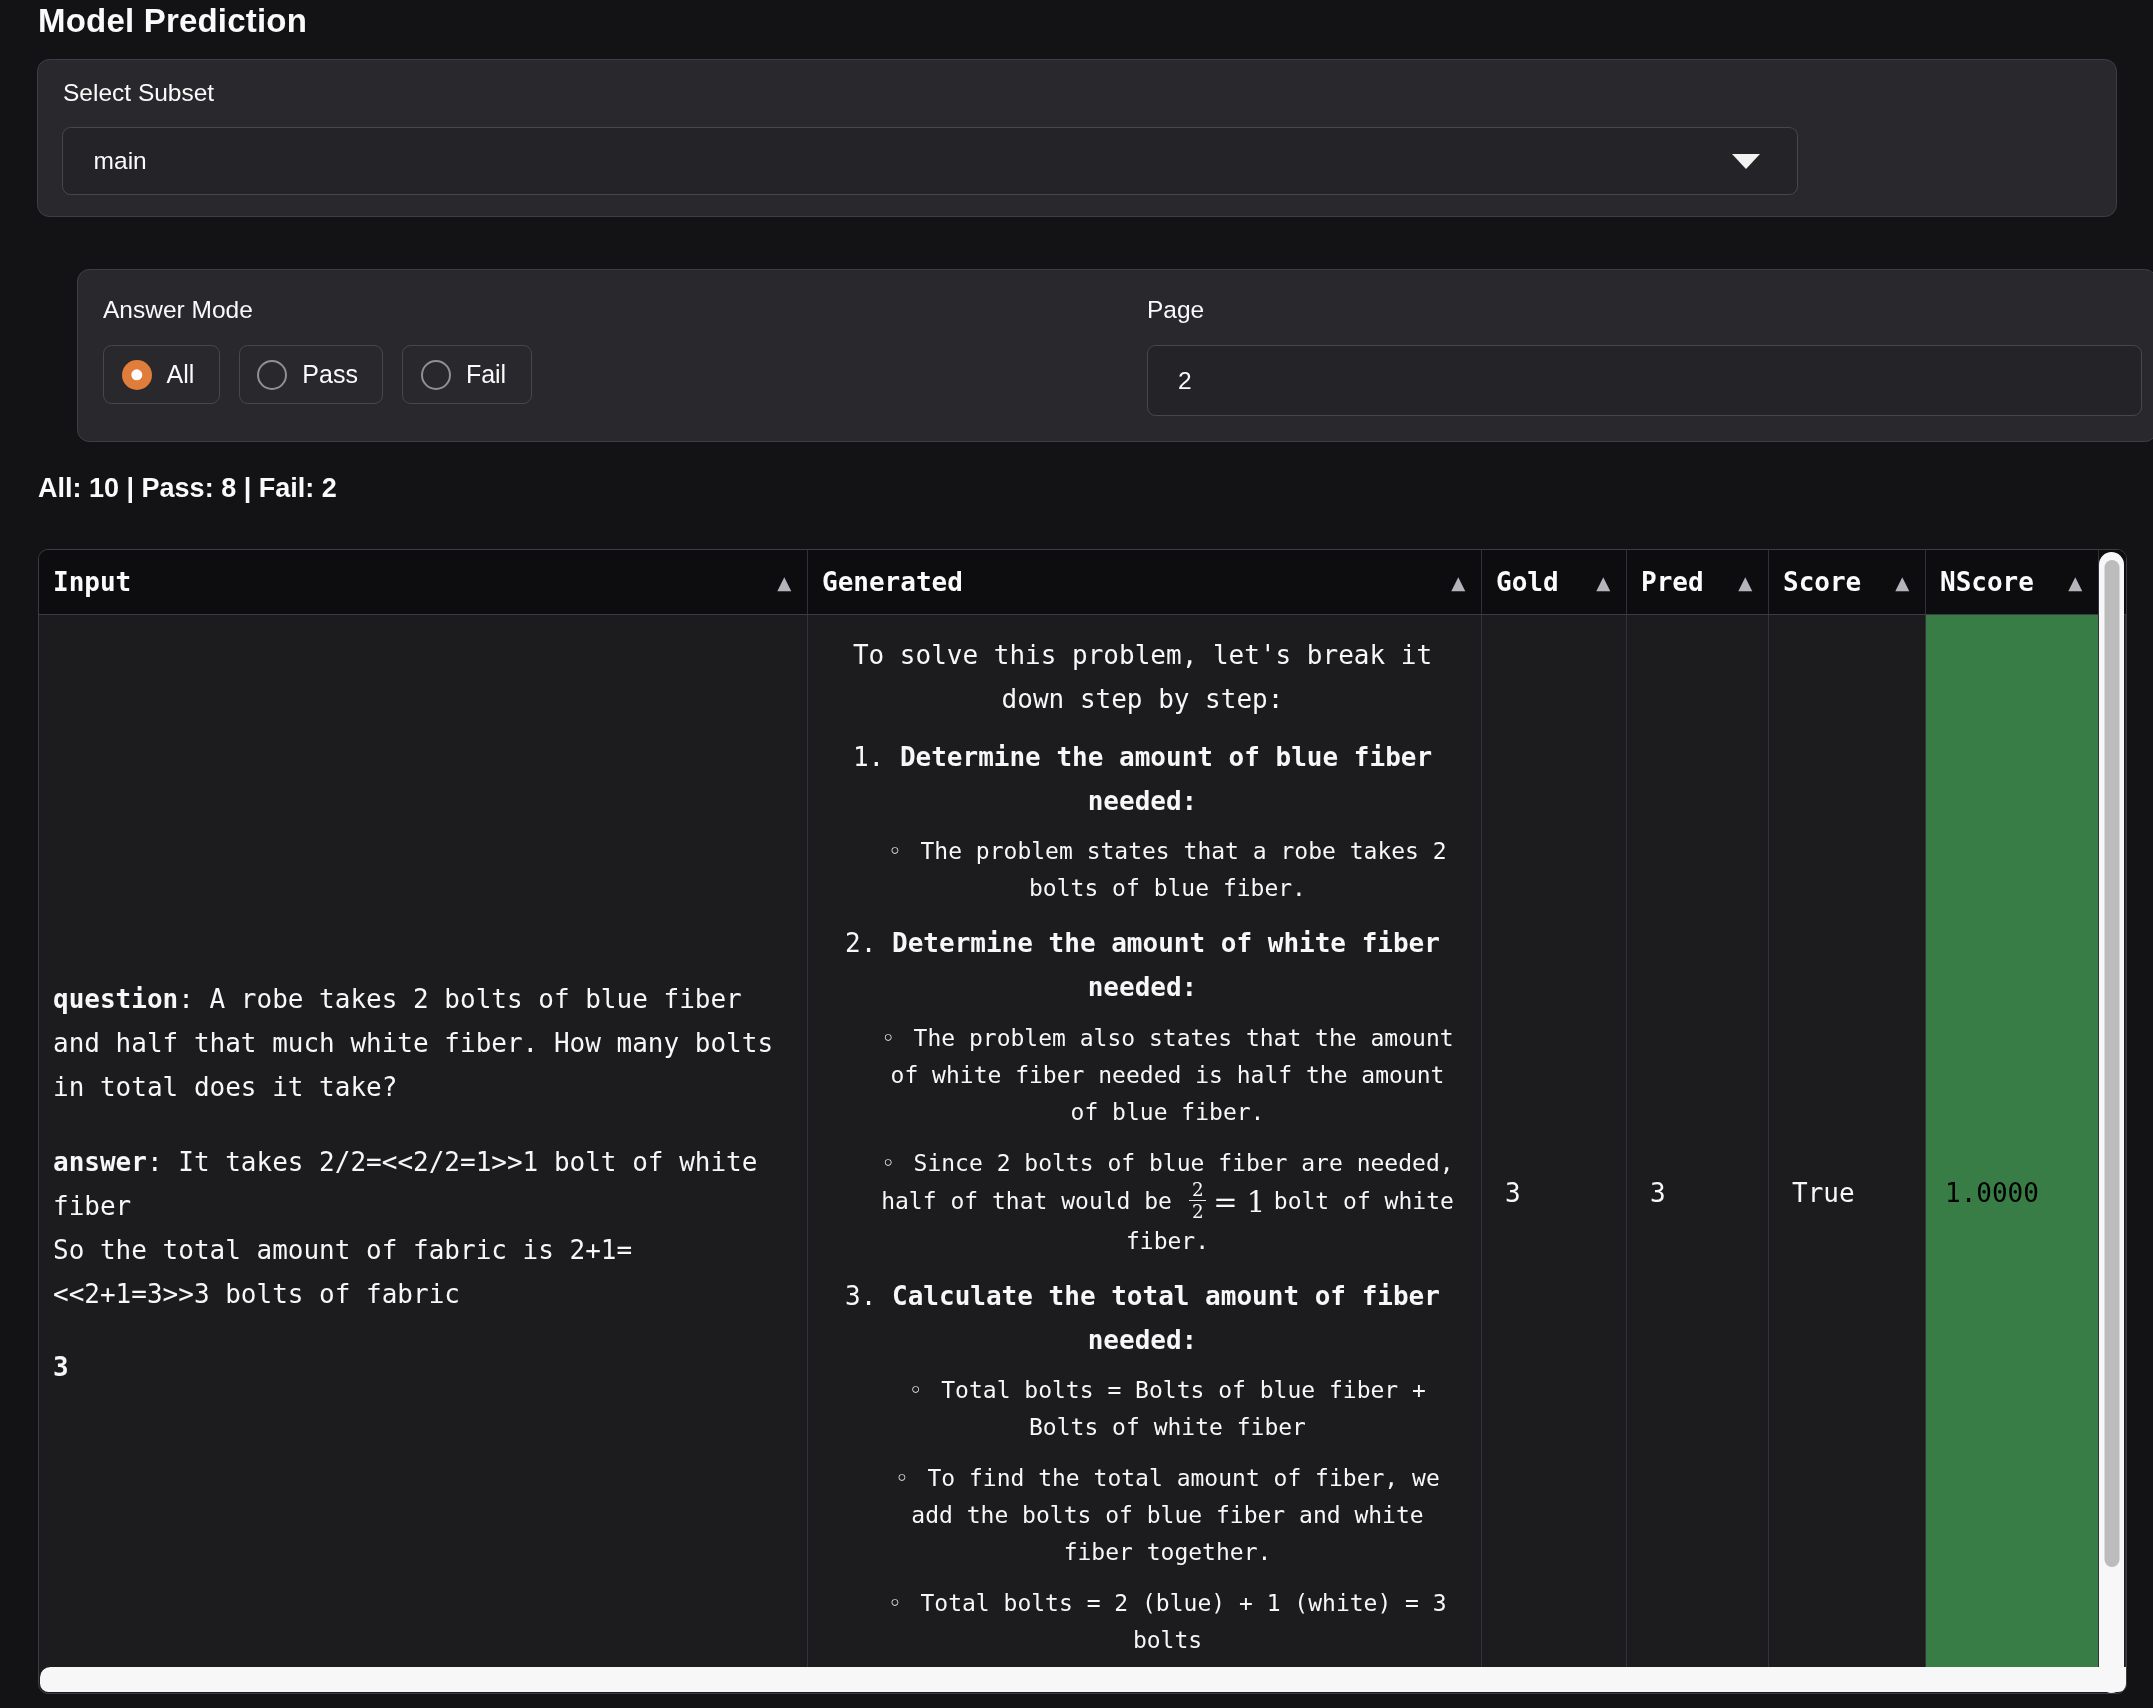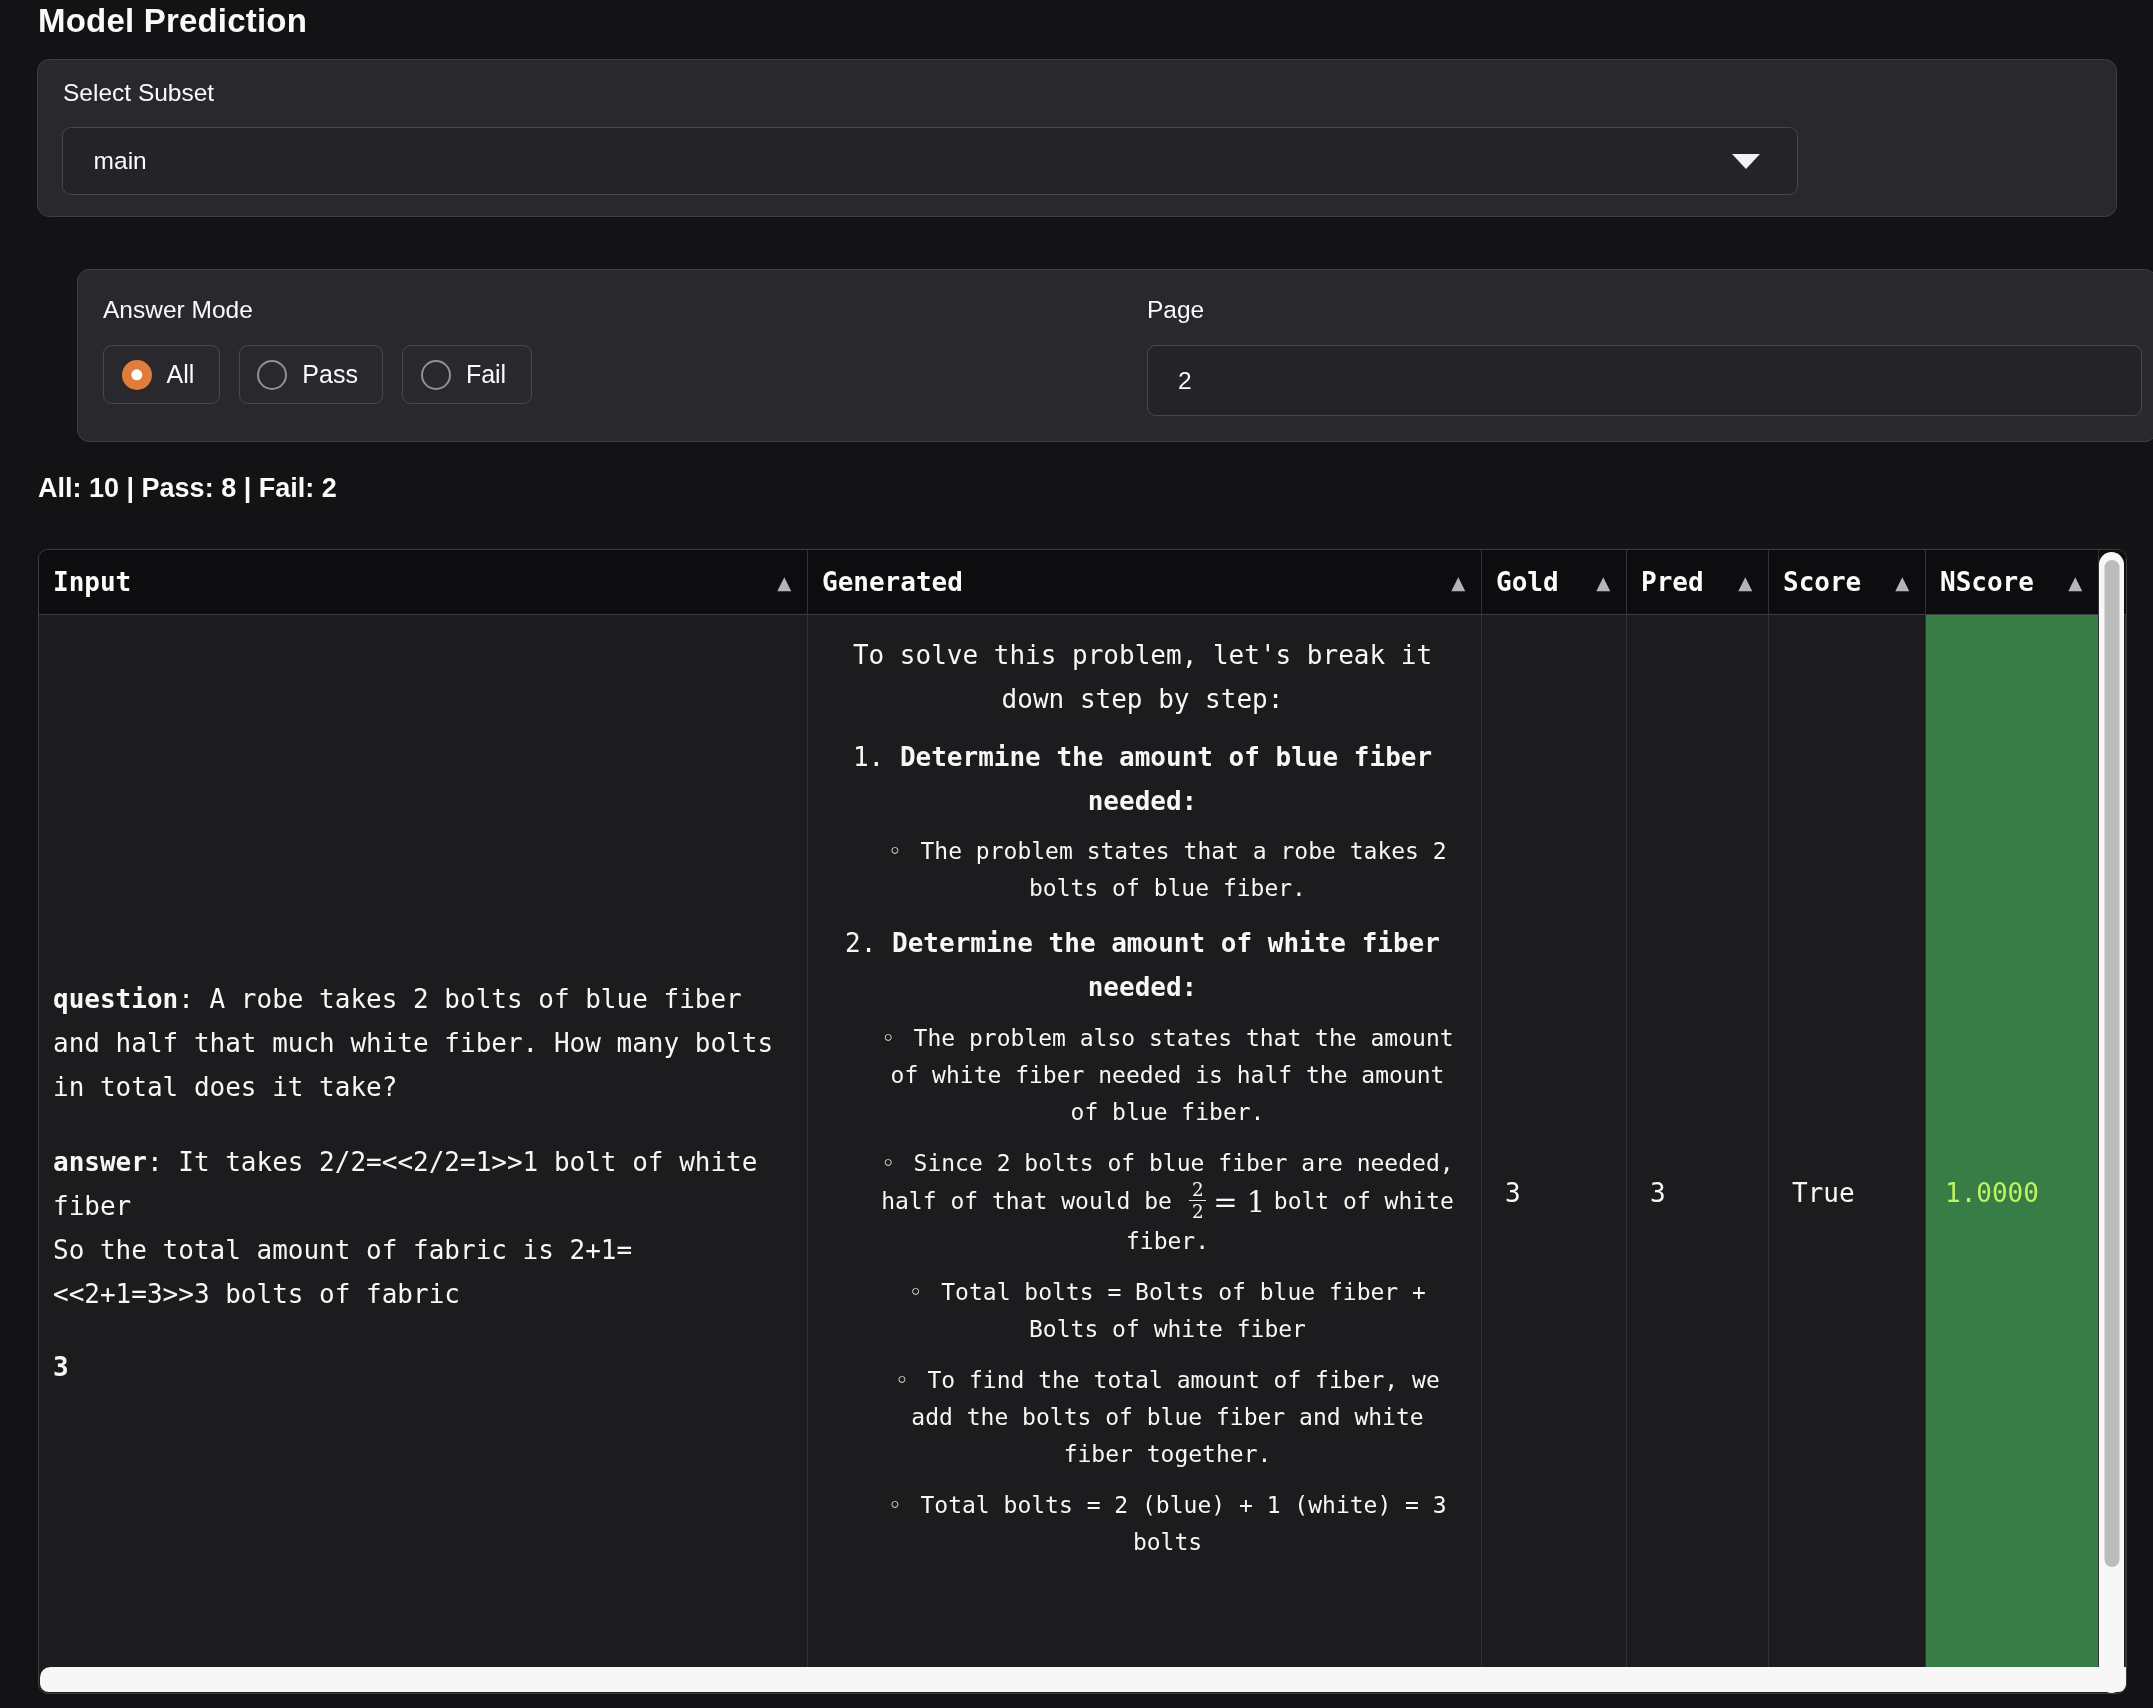--- a/index.html
+++ b/index.html
@@ -99,21 +99,21 @@
   .frac {
     display:inline-flex; flex-direction:column; align-items:center;
     vertical-align:middle; font-family:"DejaVu Serif", serif;
     line-height:1.05; margin:0 7px 0 3.5px; position:relative; top:-1.7px;
   }
   .frac .fn { font-size:18.3px; border-bottom:1.7px solid #e8e8e8; padding:0 2.6px 0.9px 2.6px; }
   .frac .fd { font-size:18.3px; padding-top:0.9px; }
   .eq { font-family:"DejaVu Serif", serif; font-size:29px; margin-right:8.7px; vertical-align:middle; }
   
   .cell-val-wrap { padding:563px 8.7px 0 23px; font-size:26px; color:#f7f7f7; }
-  .td.nscore .cell-val-wrap { padding-left:19px; color:#bef264; }
+  .td.nscore .cell-val-wrap { padding-left:19px; color:#000000; }
   
   .h-track {
     position:absolute; left:0.9px; bottom:0.9px; width:2087px; height:25px;
     background:#f7f7f8; border-radius:10.5px 0 8.7px 8.7px;
   }
   .v-track {
     position:absolute; top:1.7px; right:1.7px; width:25px; height:1141px;
     background:#f7f7f8; border-radius:13px;
   }
   .v-thumb {
@@ -225,20 +225,23 @@
             <span class="marker">◦</span><span>The problem also states that the amount of white fiber needed is half the amount of blue fiber.</span>
           </div>
           <div class="g-bullet">
             <span class="marker">◦</span><span>Since 2 bolts of blue fiber are needed, half of that would be</span>
             <span class="frac">
                 <span class="fn">2</span>
                 <span class="fd">2</span>
               </span><span class="eq">= 1</span><span>bolt of white fiber.</span>
           </div>
 
+          <div class="g-item">
+            <span class="num">3. </span><span class="b">Calculate the total amount of fiber needed:</span>
+          </div>
           <div class="g-bullet">
             <span class="marker">◦</span><span>Total bolts = Bolts of blue fiber + Bolts of white fiber</span>
           </div>
           <div class="g-bullet">
             <span class="marker">◦</span><span>To find the total amount of fiber, we add the bolts of blue fiber and white fiber together.</span>
           </div>
           <div class="g-bullet">
             <span class="marker">◦</span><span>Total bolts = 2 (blue) + 1 (white) = 3 bolts</span>
           </div>
         </div>

